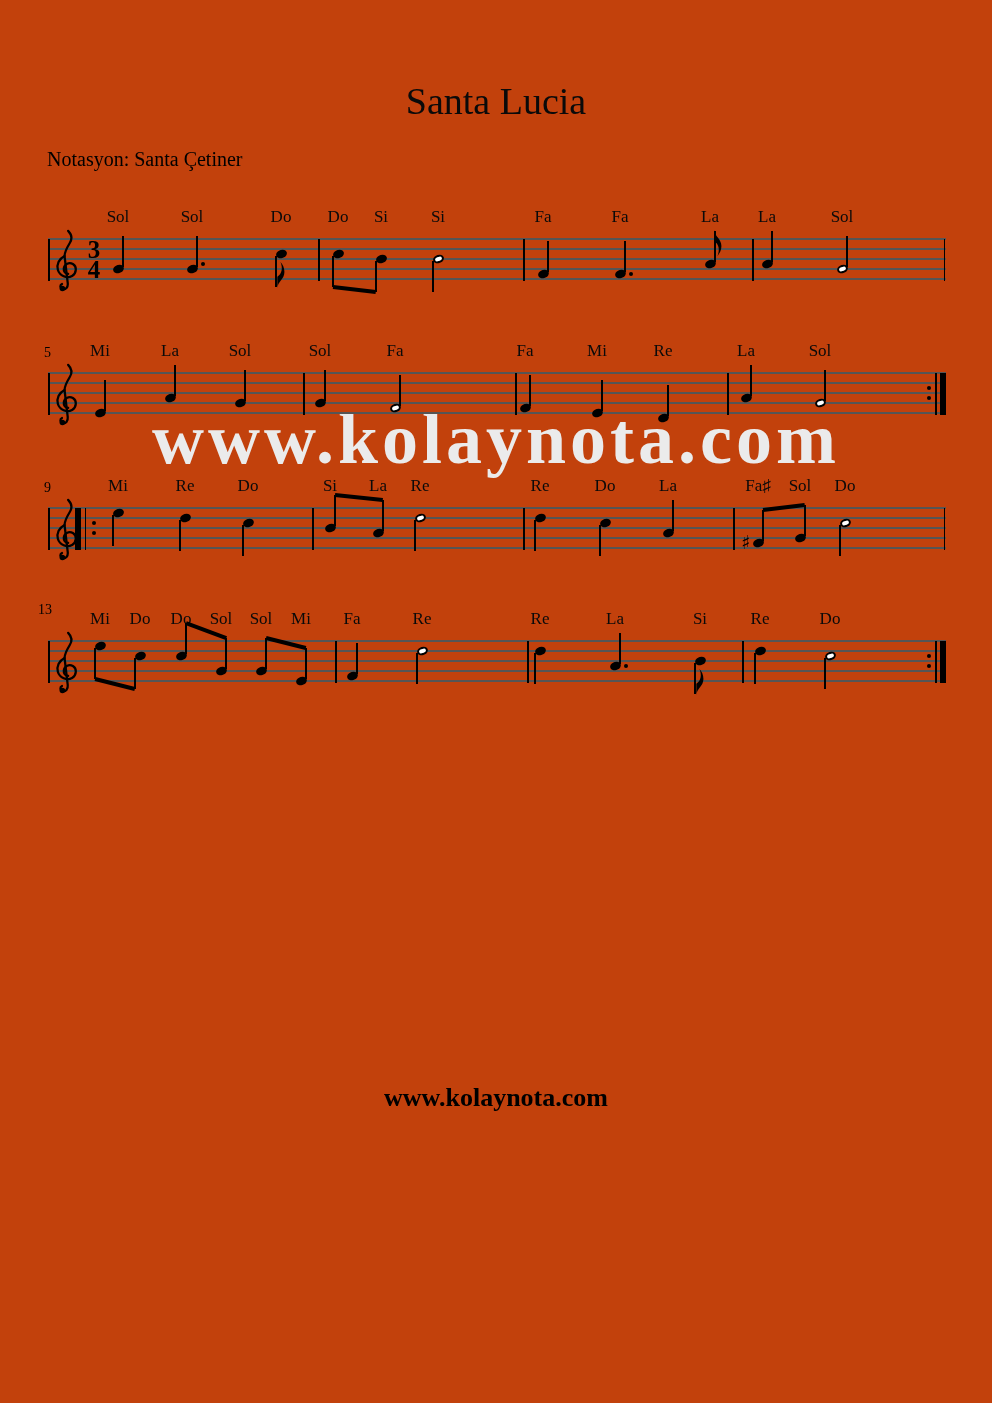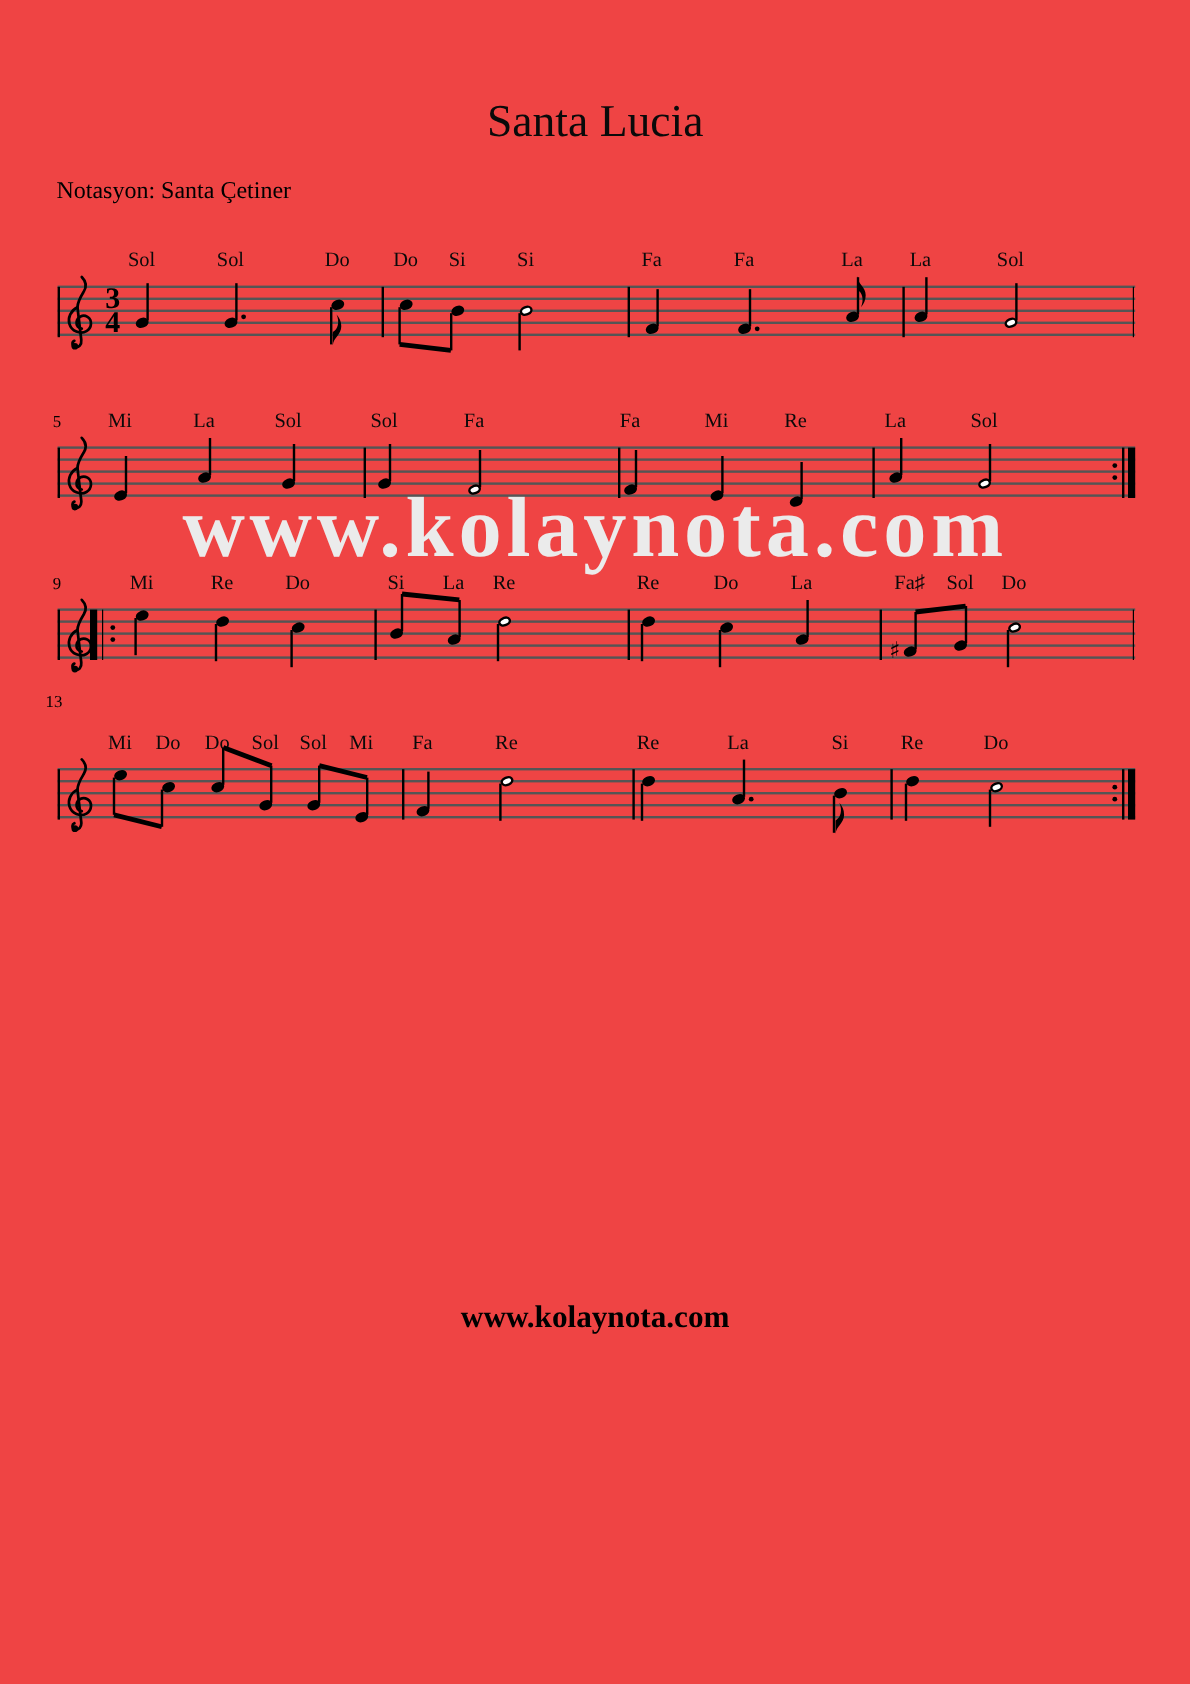--- a/index.html
+++ b/index.html
@@ -1,16 +1,16 @@
 <!DOCTYPE html>
 <html><head>
 <meta charset="utf-8">
 <style>
   html,body{margin:0;padding:0;background:#fff;}
-  .page{position:relative;width:992px;height:1403px;background:#ef4444;overflow:hidden;
+  .page{position:relative;width:992px;height:1403px;background:#c2410c;overflow:hidden;
         font-family:"Liberation Serif", serif;color:#000;text-decoration:underline;}
   .title{position:absolute;top:82px;left:0;width:100%;text-align:center;
          font-size:38px;line-height:1;color:#0a0a0a;}
   .credit{position:absolute;top:149px;left:47px;font-size:20px;line-height:1;}
   .watermark{position:absolute;top:403px;left:0;width:100%;text-align:center;
              font-size:72px;font-weight:bold;letter-spacing:4px;color:#ebebeb;
              line-height:1;white-space:nowrap;z-index:0;}
   .footer{position:absolute;top:1085px;left:0;width:100%;text-align:center;
           font-size:26px;font-weight:bold;line-height:1;}
   #score{position:absolute;left:0;top:0;width:992px;height:1403px;z-index:1;}
@@ -232,21 +232,21 @@
       <div class="bar" style="left: 48px; top: 641px; height: 41.5px;"></div>
       <div class="" style="position: absolute; left: 53px; top: 631px; width: 27px; height: 68px;">
         <svg class="clefsvg" width="27" height="68" viewBox="0 0 24 66" style="position: absolute; left: 0px; top: 0px; overflow: visible;">
           <g fill="none" stroke="#000" stroke-width="2.2" stroke-linecap="round">
             <path d="M13.6 1.8 C16.9 5.2 17.8 9.4 15.2 13.6 C12.4 18.2 10.3 21.4 10.1 26.2 L13.2 52.6 C13.6 56.4 11.2 59.2 8.2 58.4 C5.6 57.7 5.4 54.3 7.6 53.4"></path>
             <path d="M10.1 26.2 C4.6 29 2.2 34.6 3.6 39.6 C5.3 45.6 12.4 48.4 17.4 45.6 C21.9 43 22.3 36.4 18.2 34 C14.6 31.9 9.9 33.8 9.4 38.2 C9 41.2 11 43.4 13.6 43.6"></path>
           </g>
           <circle cx="8" cy="57.8" r="2.7" fill="#000"></circle>
         </svg>
       </div>
-      <div class="mnum" style="left: 38px; top: 579px;">13</div>
+      <div class="mnum" style="left: 38px; top: 603px;">13</div>
       <div class="bar" style="left: 335px; top: 641px; height: 41.5px;"></div>
       <div class="bar" style="left: 527px; top: 641px; height: 41.5px;"></div>
       <div class="bar" style="left: 742px; top: 641px; height: 41.5px;"></div>
       <div class="rdot" style="left: 926.5px; top: 653.7px;"></div>
       <div class="rdot" style="left: 926.5px; top: 663.7px;"></div>
       <div class="bar" style="left: 935px; top: 641px; height: 41.5px;"></div>
       <div class="bar" style="left: 939.5px; top: 641px; height: 41.5px; width: 6px;"></div>
       <div class="nlabel" style="left: 100px; top: 610px;">Mi</div>
       <div class="notehead" style="left: 94.5px; top: 642px;"></div>
       <div class="stem" style="left: 94.3px; top: 648px; height: 31px;"></div>

